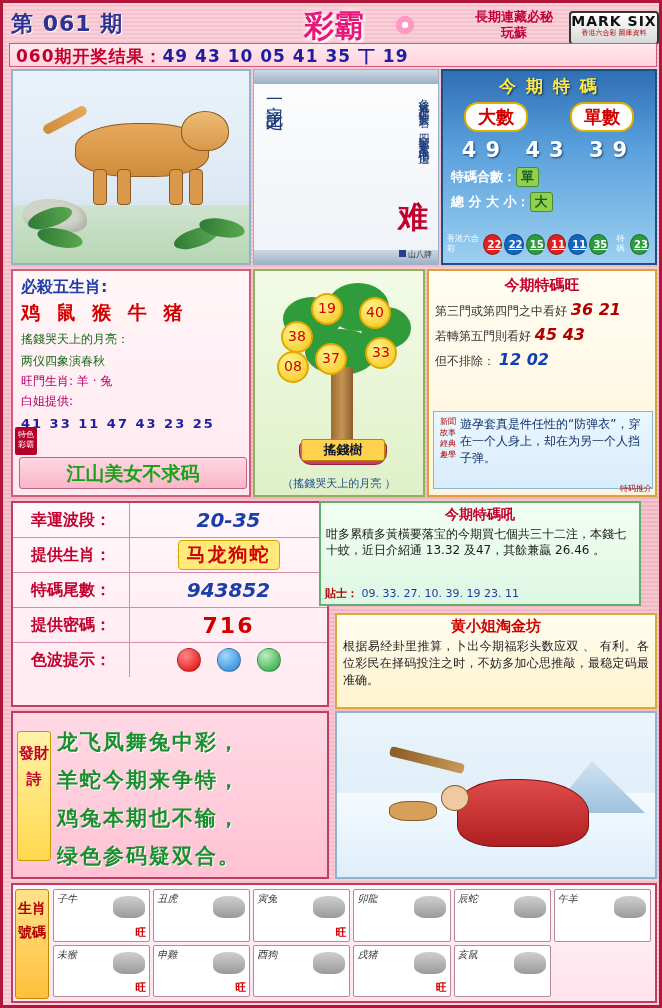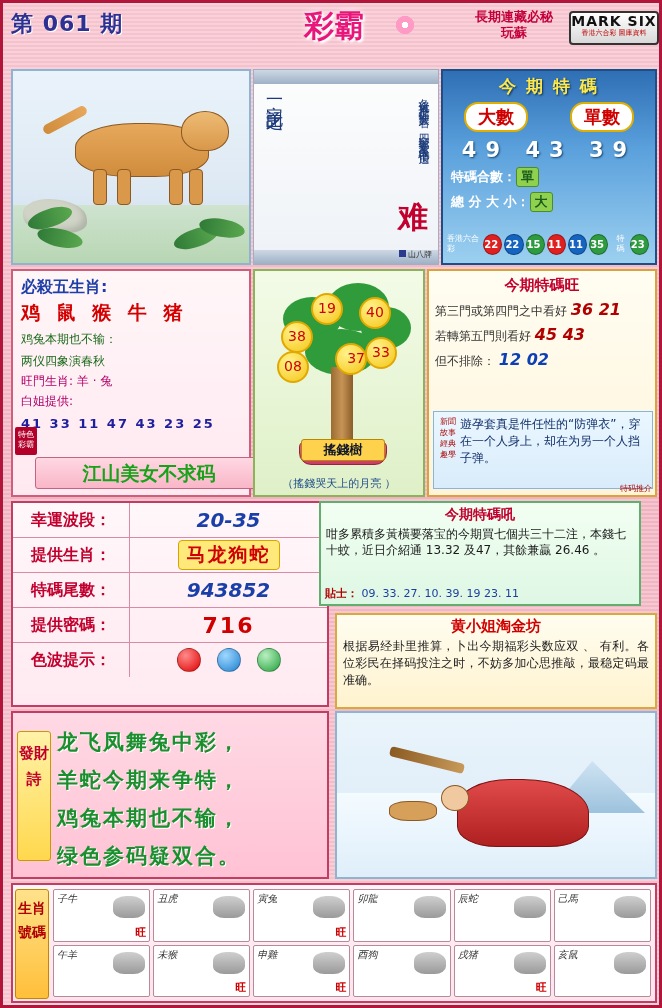--- a/index.html
+++ b/index.html
@@ -149,22 +149,22 @@
     display:inline-block;background:#8fd14f;color:#1c5c1c;
     border-radius:3px;padding:0 4px;border:1px solid #4b8b2a;
   }
   .topright .hk{
     position:absolute;left:4px;bottom:4px;right:4px;height:30px;
     display:flex;align-items:center;
   }
   .topright .hklab{font-size:8px;color:#fff;width:40px;line-height:10px;}
   .ball{
     width:19px;height:19px;border-radius:50%;
-    font-size:10px;color:#fff;text-align:left;line-height:19px;
-    font-weight:bold;margin-right:2px;border:1px solid rgba(0,0,0,.3);
+    font-size:10px;color:#fff;text-align:right;line-height:19px;
+    font-weight:bold;margin-right:2px;border:1px solid rgba(0,0,0,.3);text-decoration:underline;
   }
   .b-red{background:#e02020;}
   .b-blue{background:#1565c0;}
   .b-green{background:#2e9b41;}
   .tema{
     font-size:8px;color:#fff;line-height:10px;margin-left:3px;text-align:center;
   }
   
   .kill{
     left:8px;top:266px;width:240px;height:228px;
@@ -179,21 +179,21 @@
   }
   .kill .p{color:#1b6a1b;font-size:12px;margin:5px 0 0 8px;line-height:17px;}
   .kill .p2{color:#b1006a;font-size:12px;margin:3px 0 0 8px;line-height:17px;}
   .kill .nums{
     color:#1f1f9e;font-size:13px;margin:6px 0 0 8px;letter-spacing:2px;font-weight:bold;
   }
   .kill .banner{
     position:absolute;left:6px;bottom:6px;width:226px;height:30px;
     background:linear-gradient(180deg,#ffd7e3,#f9b6c8);
     border:1px solid #c06684;border-radius:3px;
-    color:#1aa11a;font-size:19px;font-weight:bold;text-align:center;line-height:30px;margin-left:16px;
+    color:#1aa11a;font-size:19px;font-weight:bold;text-align:center;line-height:30px;
   }
   .kill .stamp{
     position:absolute;left:2px;bottom:40px;width:22px;height:28px;
     background:#b3002a;color:#fff;font-size:8px;line-height:10px;
     text-align:center;padding-top:3px;box-sizing:border-box;border-radius:2px;
   }
   .tree{
     left:250px;top:266px;width:172px;height:228px;
     background:linear-gradient(180deg,#f3fbe7,#dff0c8);
     border:2px solid #8db35a;
@@ -384,20 +384,23 @@
     <div class="issue">第 061 期</div>
     <div class="brand">彩霸</div>
     <div class="flower"></div>
     <div class="hdr-cn">長期連藏必秘玩蘇</div>
     <div class="marksix">
       <div class="m1">MARK SIX</div>
       <div class="m2">香港六合彩 圖庫資料</div>
     </div>
   </div>
 
+  <div class="resultbar">
+    <span>060期开奖结果：</span><span class="nums">49 43 10 05 41 35 丅 19</span>
+  </div>
 
   <div class="panel tiger">
     <div class="ground"></div>
     <div class="rock"></div>
     <div class="plant">
       <div class="leaf" style="position:relative;left:0;top:0;"></div>
       <div class="leaf" style="position:relative;left:10px;top:2px;transform:rotate(12deg);"></div>
     </div>
     <div class="leaf" style="left:160px;bottom:16px;"></div>
     <div class="leaf" style="left:186px;bottom:26px;transform:rotate(10deg);"></div>
@@ -441,41 +444,41 @@
       <div class="ball b-blue">11</div>
       <div class="ball b-green">35</div>
       <div class="tema">特碼</div>
       <div class="ball b-green" style="margin-left:2px">23</div>
     </div>
   </div>
 
   <div class="panel kill">
     <div class="h">必殺五生肖:</div>
     <div class="zodiac">鸡 鼠 猴 牛 猪</div>
-    <div class="p">鸡兔本期也不输：</div>
+    <div class="p">搖錢哭天上的月亮：</div>
     <div class="p">两仪四象演春秋</div>
     <div class="p2">旺門生肖: 羊 · 兔</div>
     <div class="p2">白姐提供:</div>
     <div class="nums">41  33  11  47  43  23  25</div>
     <div class="stamp">特色彩霸</div>
     <div class="banner">江山美女不求码</div>
   </div>
 
   <div class="panel tree">
     <div class="crown">
       <div class="leafblob" style="left:18px;top:20px;width:58px;height:44px;"></div>
       <div class="leafblob" style="left:62px;top:6px;width:62px;height:48px;"></div>
       <div class="leafblob" style="left:96px;top:30px;width:50px;height:42px;"></div>
       <div class="leafblob" style="left:40px;top:52px;width:72px;height:46px;"></div>
     </div>
     <div class="trunk"></div>
     <div class="coin" style="left:56px;top:22px;">19</div>
     <div class="coin" style="left:104px;top:26px;">40</div>
     <div class="coin" style="left:26px;top:50px;">38</div>
-    <div class="coin" style="left:80px;top:72px;text-align:right;">37</div>
+    <div class="coin" style="left:60px;top:72px;">37</div>
     <div class="coin" style="left:110px;top:66px;">33</div>
     <div class="coin" style="left:22px;top:80px;">08</div>
     <div class="pot"></div>
     <div class="label">搖錢樹</div>
     <div class="cap2">（搖錢哭天上的月亮 ）</div>
   </div>
 
   <div class="panel tips">
     <div class="h">今期特碼旺</div>
     <div class="row">
@@ -578,50 +581,45 @@
         <span class="nm">卯龍</span>
         <span class="an"></span>
         <span class="wang"></span>
       </div>
       <div class="zcell">
         <span class="nm">辰蛇</span>
         <span class="an"></span>
         <span class="wang"></span>
       </div>
       <div class="zcell">
-        <span class="nm">己馬</span>
+        <span class="nm">午羊</span>
         <span class="an"></span>
         <span class="wang"></span>
       </div>
       <div class="zcell">
-        <span class="nm">午羊</span>
+        <span class="nm">未猴</span>
+        <span class="an"></span>
+        <span class="wang">旺</span>
+      </div>
+      <div class="zcell">
+        <span class="nm">申雞</span>
+        <span class="an"></span>
+        <span class="wang">旺</span>
+      </div>
+      <div class="zcell">
+        <span class="nm">酉狗</span>
         <span class="an"></span>
         <span class="wang"></span>
       </div>
       <div class="zcell">
-        <span class="nm">未猴</span>
+        <span class="nm">戌猪</span>
         <span class="an"></span>
         <span class="wang">旺</span>
       </div>
       <div class="zcell">
-        <span class="nm">申雞</span>
-        <span class="an"></span>
-        <span class="wang">旺</span>
-      </div>
-      <div class="zcell">
-        <span class="nm">酉狗</span>
+        <span class="nm">亥鼠</span>
         <span class="an"></span>
         <span class="wang"></span>
       </div>
-      <div class="zcell">
-        <span class="nm">戌猪</span>
-        <span class="an"></span>
-        <span class="wang">旺</span>
-      </div>
-      <div class="zcell">
-        <span class="nm">亥鼠</span>
-        <span class="an"></span>
-        <span class="wang"></span>
-      </div>
     </div>
   </div>
 
 </div>
 
 </body></html>

